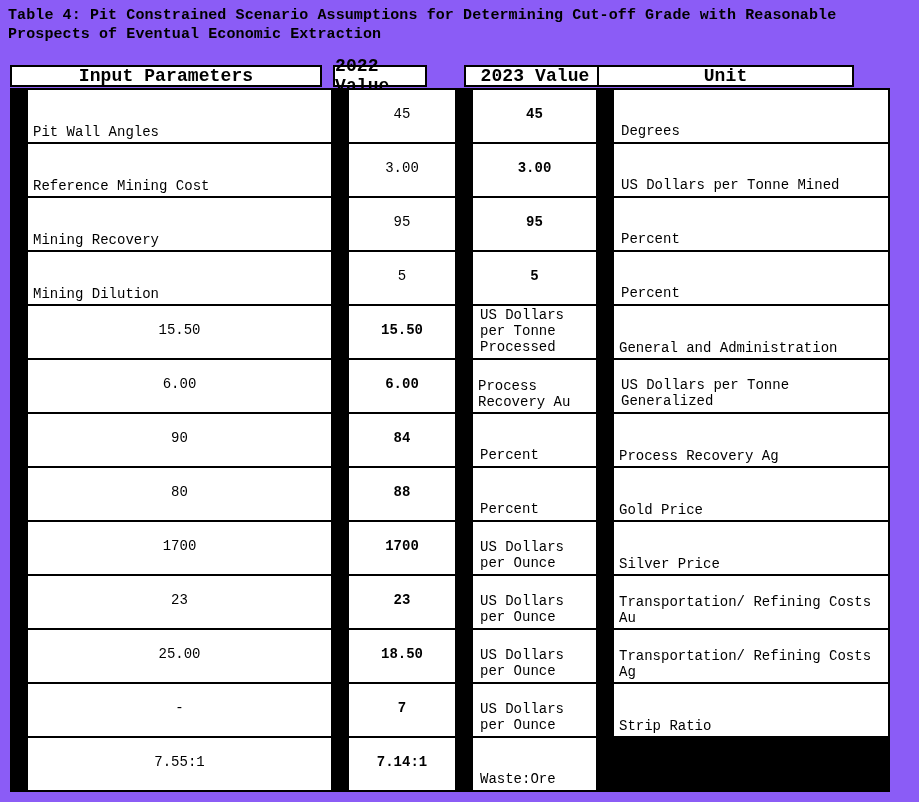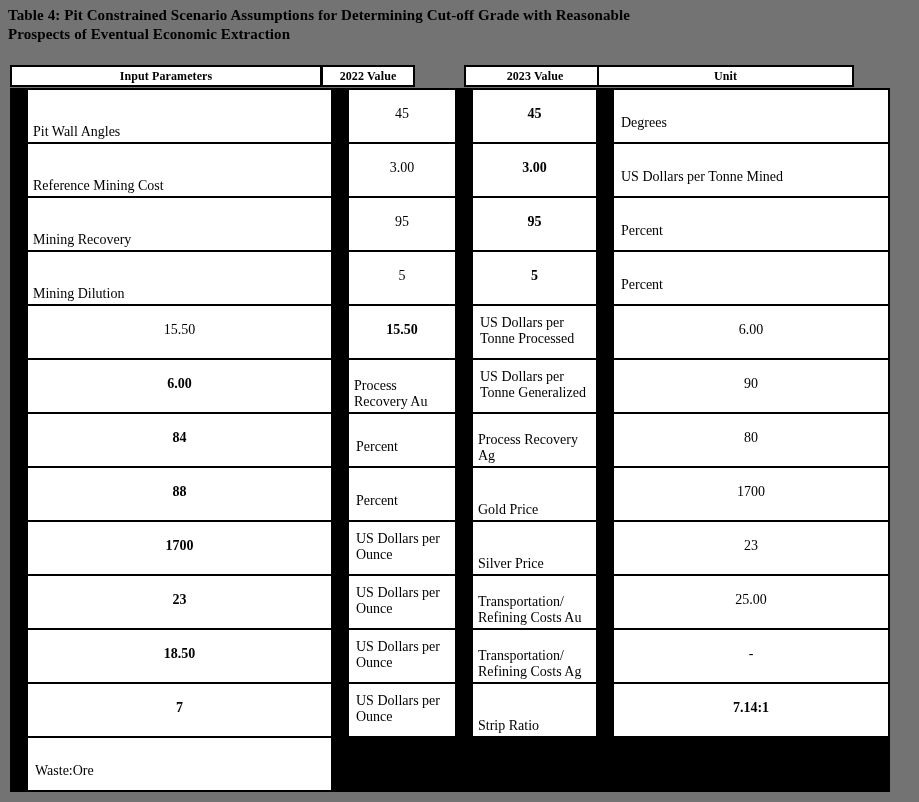--- a/index.html
+++ b/index.html
@@ -4,22 +4,22 @@
 <style>
   html, body {
     margin: 0;
     padding: 0;
     background: #ffffff;
   }
   #page {
     position: relative;
     width: 919px;
     height: 802px;
-    background: #737373;
-    font-family: Liberation Serif, serif;
+    background: #8b5cf6;
+    font-family: Liberation Mono, monospace;
     color: #000000;
     overflow: hidden;
   }
   .doc-title {
     position: absolute;
     left: 8px;
     top: 6px;
     width: 900px;
     font-size: 15px;
     font-weight: bold;
@@ -36,27 +36,27 @@
   }
   .th-box {
     position: absolute;
     top: 0;
     height: 22px;
     box-sizing: border-box;
     border: 2px solid #000000;
     display: flex;
     align-items: center;
     justify-content: center;
-    font-size: 12px;
+    font-size: 18px;
     font-weight: bold;
     background: #ffffff;
     letter-spacing: 0.1px;
   }
   .th-1 { left: 0px;   width: 312px; }
-  .th-2 { left: 311px; width: 94px; }
+  .th-2 { left: 323px; width: 94px; }
   .th-3 { left: 454px; width: 142px; }
   .th-4 { left: 587px; width: 257px; }
   
   .tbody {
     position: absolute;
     left: 10px;
     top: 88px;
     width: 880px;
     box-sizing: border-box;
     border: 2px solid #000000;
@@ -82,21 +82,21 @@
     align-items: center;
     justify-content: center;
     padding-bottom: 5px;
   }
   .cell-value.v2023 {
     font-weight: bold;
   }
   .cell-unit {
     align-items: flex-end;
     justify-content: flex-start;
-    padding: 0 2px 11px 7px;
+    padding: 0 2px 3px 7px;
   }
 </style>
 </head>
 <body>
 
 <div id="page">
 
   <div class="doc-title">
     <span>Table 4: Pit Constrained Scenario Assumptions for Determining Cut-off Grade with Reasonable</span><br>
     <span>Prospects of Eventual Economic Extraction</span>
@@ -127,20 +127,21 @@
 
     <div class="cell cell-param">Mining Dilution</div>
     <div class="cell cell-value v2022">5</div>
     <div class="cell cell-value v2023">5</div>
     <div class="cell cell-unit">Percent</div>
 
     <div class="cell cell-value v2022">15.50</div>
     <div class="cell cell-value v2023">15.50</div>
     <div class="cell cell-unit">US Dollars per Tonne Processed</div>
 
+    <div class="cell cell-param">General and Administration</div>
     <div class="cell cell-value v2022">6.00</div>
     <div class="cell cell-value v2023">6.00</div>
     <div class="cell cell-param">Process Recovery Au</div>
 
     <div class="cell cell-unit">US Dollars per Tonne Generalized</div>
     <div class="cell cell-value v2022">90</div>
     <div class="cell cell-value v2023">84</div>
     <div class="cell cell-unit">Percent</div>
 
     <div class="cell cell-param">Process Recovery Ag</div>
@@ -162,17 +163,18 @@
     <div class="cell cell-value v2022">25.00</div>
     <div class="cell cell-value v2023">18.50</div>
     <div class="cell cell-unit">US Dollars per Ounce</div>
 
     <div class="cell cell-param">Transportation/ Refining Costs Ag</div>
     <div class="cell cell-value v2022">-</div>
     <div class="cell cell-value v2023">7</div>
     <div class="cell cell-unit">US Dollars per Ounce</div>
 
     <div class="cell cell-param">Strip Ratio</div>
+    <div class="cell cell-value v2022">7.55:1</div>
     <div class="cell cell-value v2023">7.14:1</div>
     <div class="cell cell-unit">Waste:Ore</div>
   </div>
 
 </div>
 
 </body></html>

